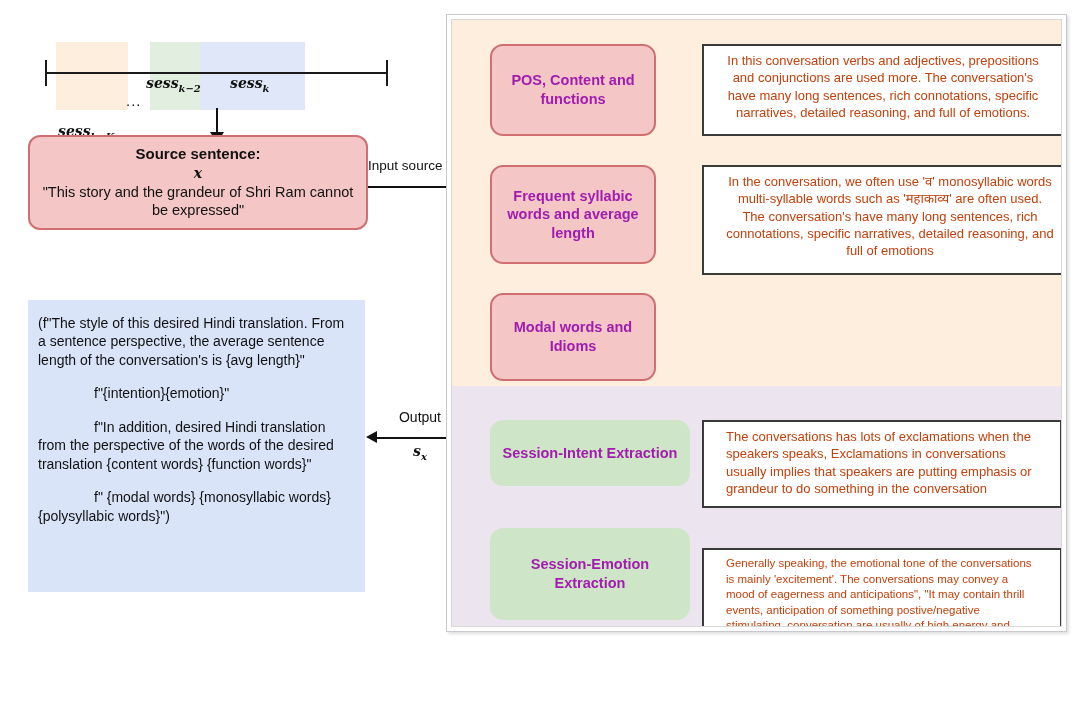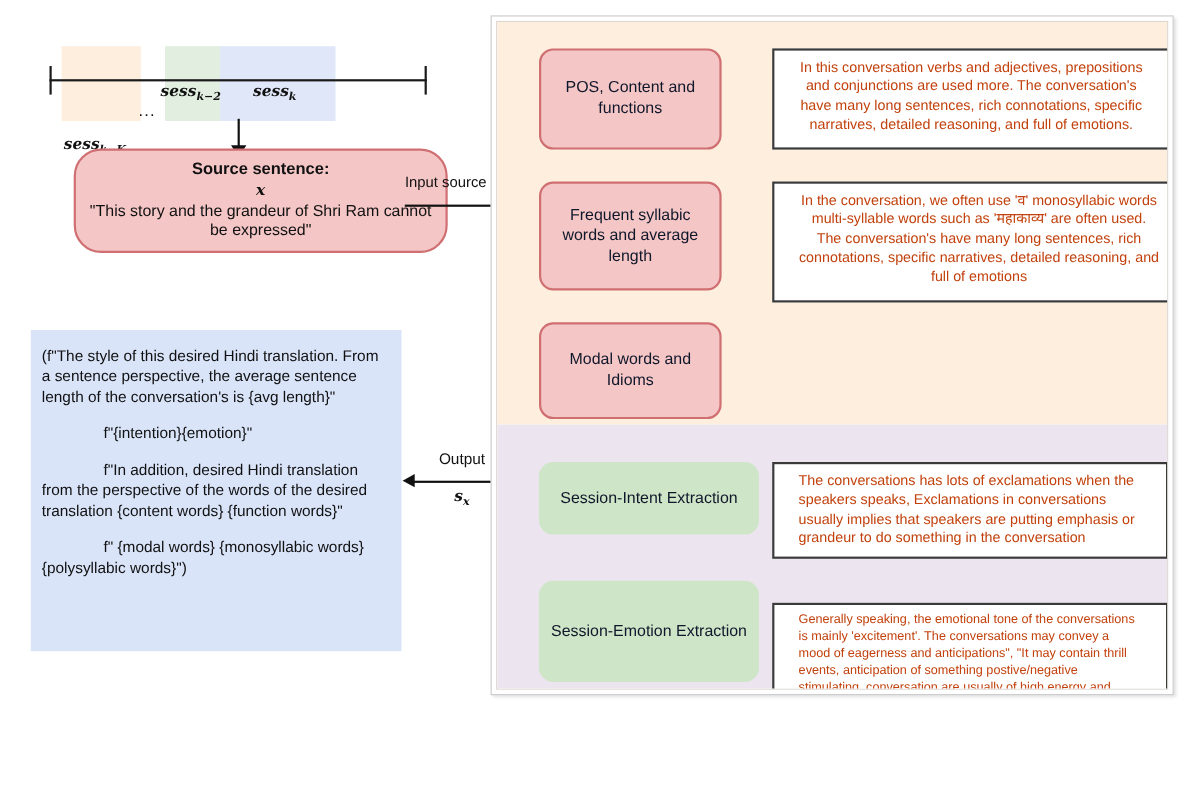--- a/index.html
+++ b/index.html
@@ -60,26 +60,25 @@
     border-left: 7px solid transparent;
     border-right: 7px solid transparent;
     border-top: 11px solid #111;
   }
 
   
   #source-box {
     left: 28px; top: 135px; width: 340px; height: 95px;
     background: #f5c6c6;
     border: 2px solid #cf6f72;
-    border-radius: 25px;
+    border-radius: 12px;
     display: flex; flex-direction: column;
     align-items: center; justify-content: center;
     text-align: center;
     padding: 22px 12px;
-    margin-left: 39px;
   }
   #source-title { font-size: 15px; font-weight: bold; color: #111; line-height: 1.25; }
   #source-var {
     font-family: "DejaVu Serif", serif;
     font-style: italic; font-weight: bold; font-size: 14px; color: #111;
     line-height: 1.3;
   }
   #source-text { font-size: 14.5px; color: #111; line-height: 1.25; margin-top: 1px; }
 
   
@@ -155,23 +154,24 @@
     position: absolute;
     display: flex;
     align-items: flex-start;
   }
   .pill {
     box-sizing: border-box;
     border-radius: 13px;
     display: flex; align-items: center; justify-content: center;
     text-align: center;
     font-size: 14.5px;
-    color: #0f172a;
+    color: #a21caf;
     padding: 4px 8px;
     line-height: 1.28;
+    font-weight: bold;
   }
   .pill.red   { background: #f5c6c6; border: 2px solid #cf6f72; }
   .pill.green { background: #cfe5c8; border: 2px solid #cfe5c8; }
 
   .textbox {
     box-sizing: border-box;
     background: #ffffff;
     border: 2px solid #3a3a3a;
     font-size: 13px;
     color: #c2410c;

